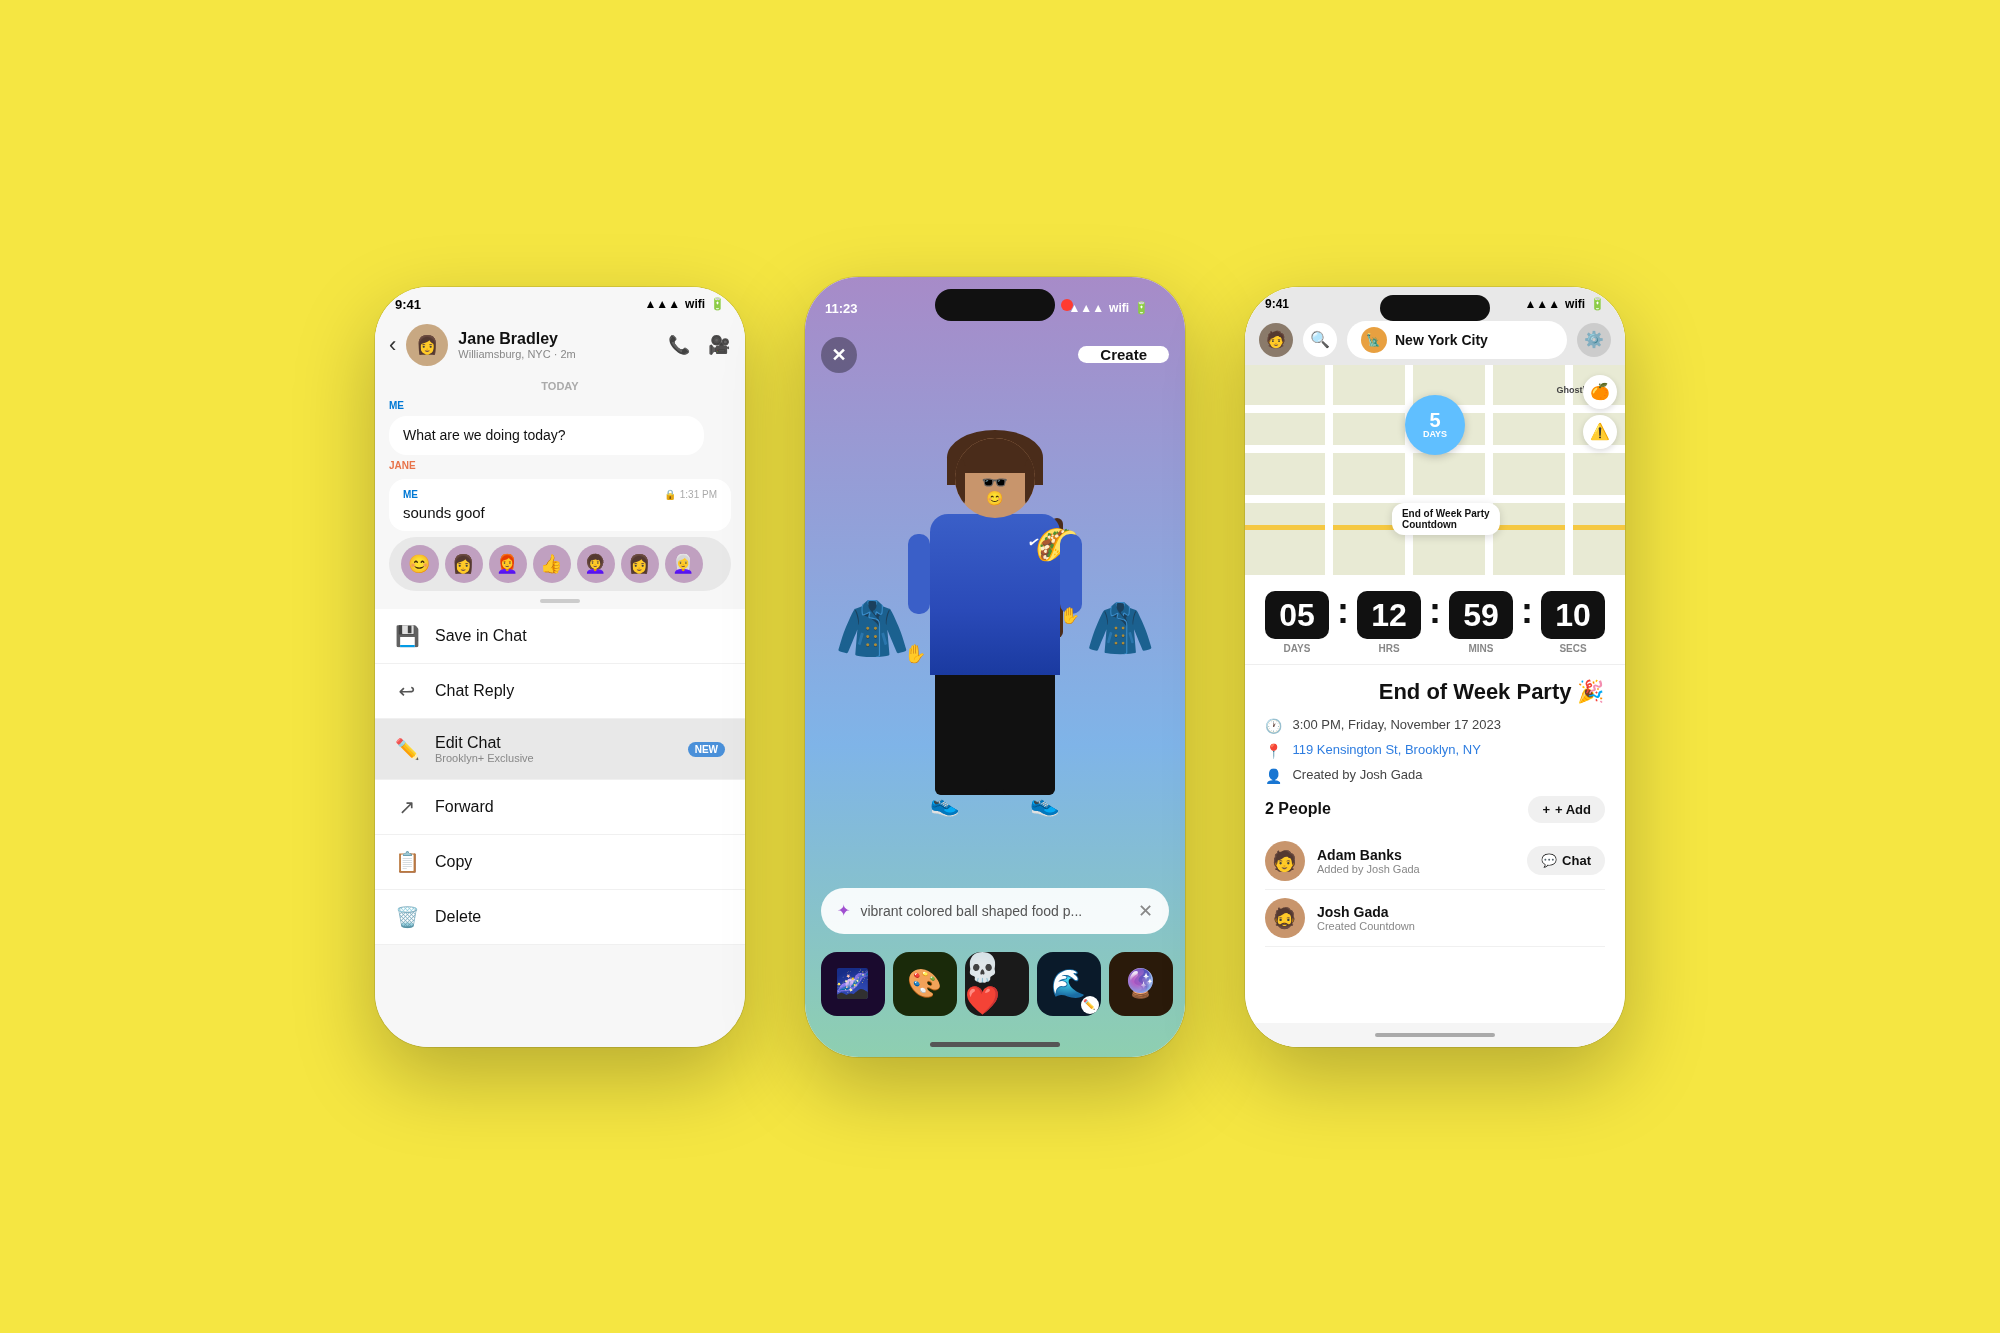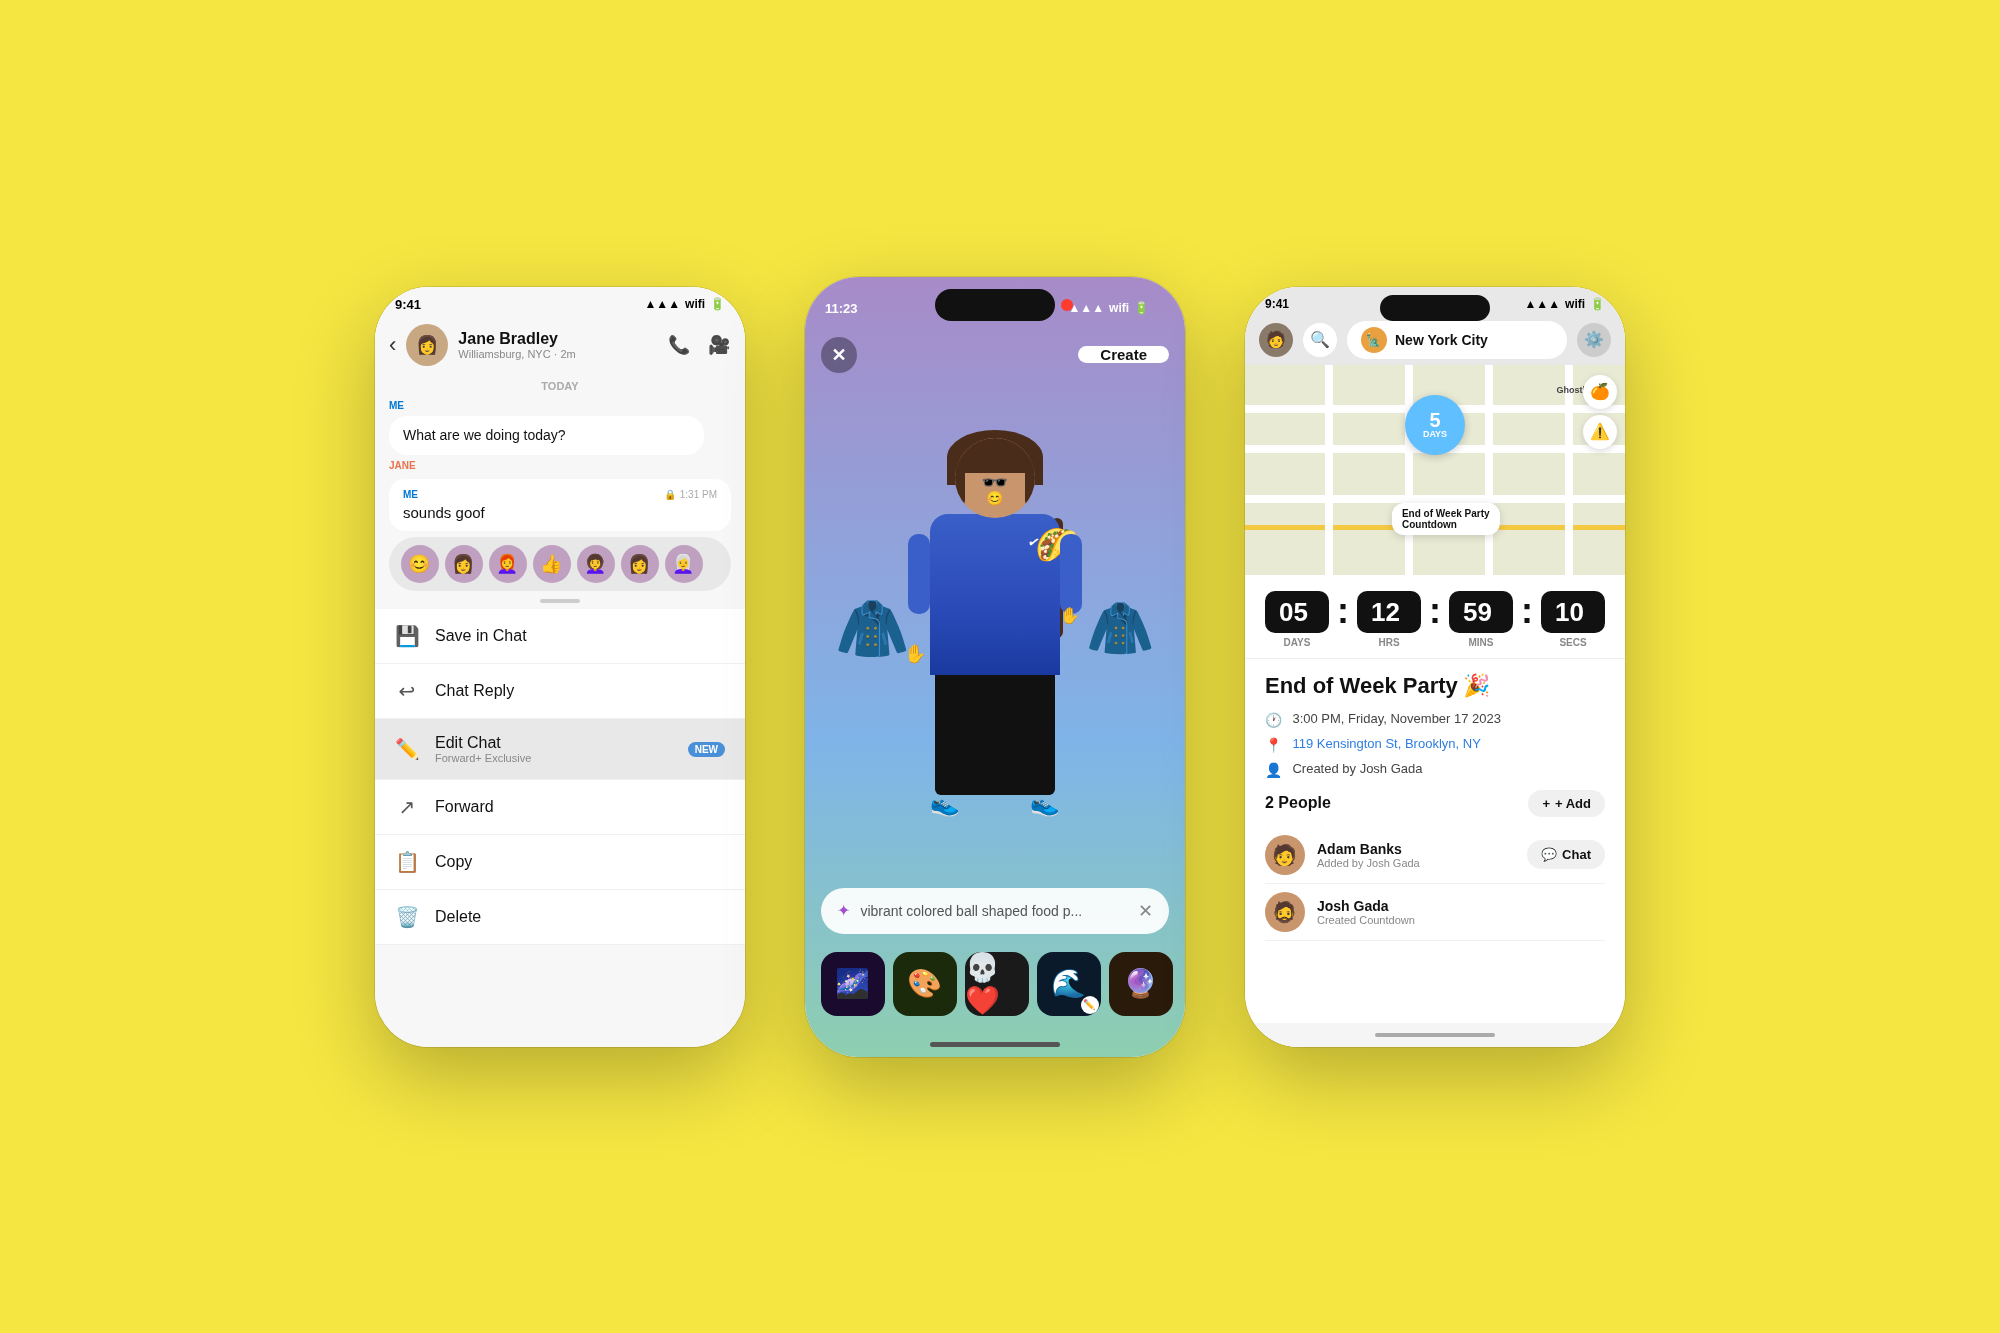--- a/index.html
+++ b/index.html
@@ -399,47 +399,48 @@
     .timer-sep {
       font-size: 36px;
       font-weight: 900;
       color: #111;
       line-height: 1;
       margin-top: 2px;
     }
     .timer-number {
       background: #111;
       color: #fff;
-      font-size: 26px;
+      font-size: 32px;
       font-weight: 900;
       padding: 8px 14px;
       border-radius: 10px;
       line-height: 1;
       min-width: 64px;
-      text-align: left;
+      text-align: center;
     }
     .timer-label-text {
       font-size: 10px;
       color: #888;
       font-weight: 700;
       margin-top: 4px;
       text-align: center;
     }
 
     
     .event-detail-section {
       padding: 14px 20px;
       flex: 1;
       overflow: hidden;
     }
     .event-title {
       font-size: 22px;
       font-weight: 800;
       color: #111;
       margin-bottom: 12px;
+      text-align: right;
     }
     .event-info-row {
       display: flex;
       align-items: flex-start;
       gap: 10px;
       margin-bottom: 8px;
     }
     .event-info-icon { font-size: 14px; margin-top: 1px; color: #888; }
     .event-info-text { font-size: 13px; color: #444; }
     .event-info-link { color: #2e7de0; font-size: 13px; }
@@ -570,21 +571,21 @@
           <span class="ci-label">Save in Chat</span>
         </div>
         <div class="context-item">
           <span class="ci-icon">↩</span>
           <span class="ci-label">Chat Reply</span>
         </div>
         <div class="context-item highlighted">
           <span class="ci-icon">✏️</span>
           <div style="flex:1">
             <span class="ci-label">Edit Chat</span>
-            <div class="ci-sub">Forward+ Exclusive</div>
+            <div class="ci-sub">Brooklyn+ Exclusive</div>
           </div>
           <span class="new-badge">NEW</span>
         </div>
         <div class="context-item">
           <span class="ci-icon">↗</span>
           <span class="ci-label">Forward</span>
         </div>
         <div class="context-item">
           <span class="ci-icon">📋</span>
           <span class="ci-label">Copy</span>

